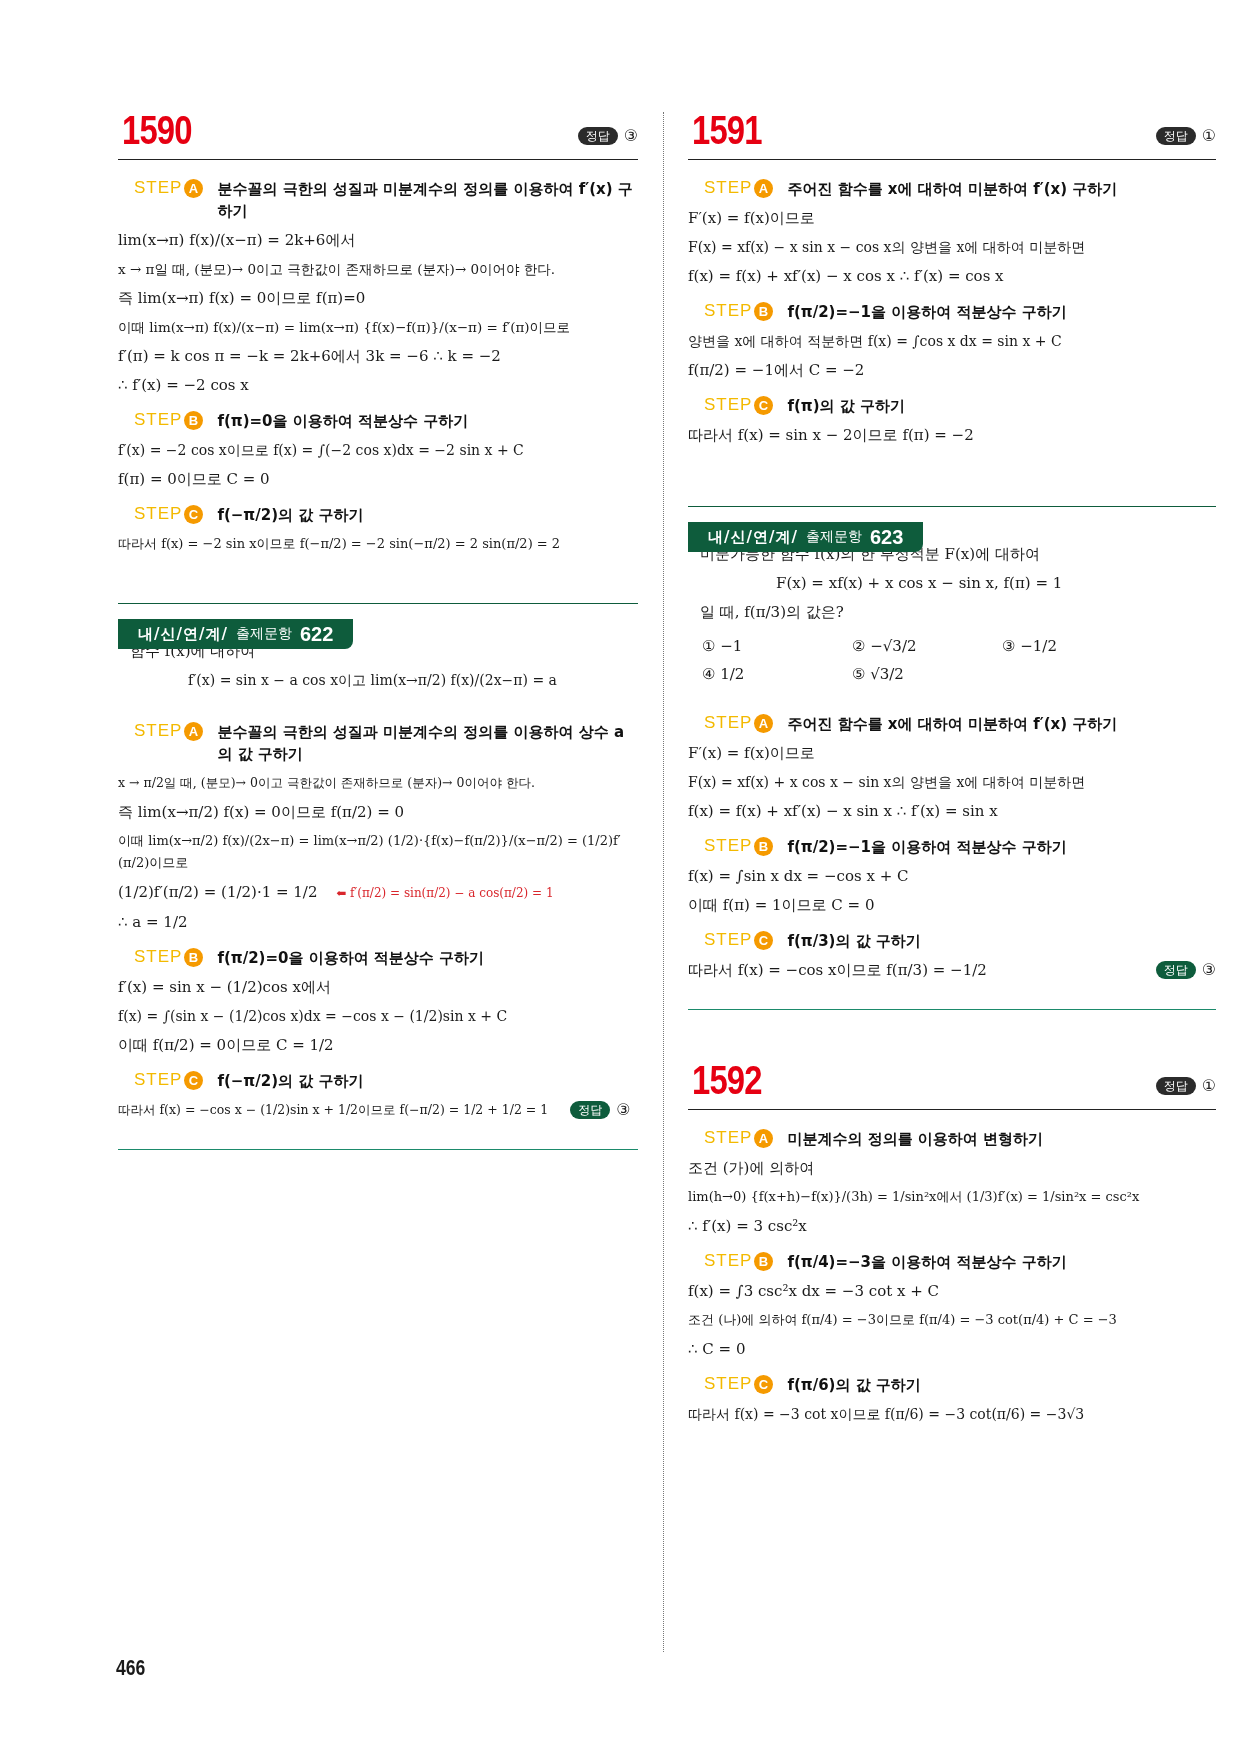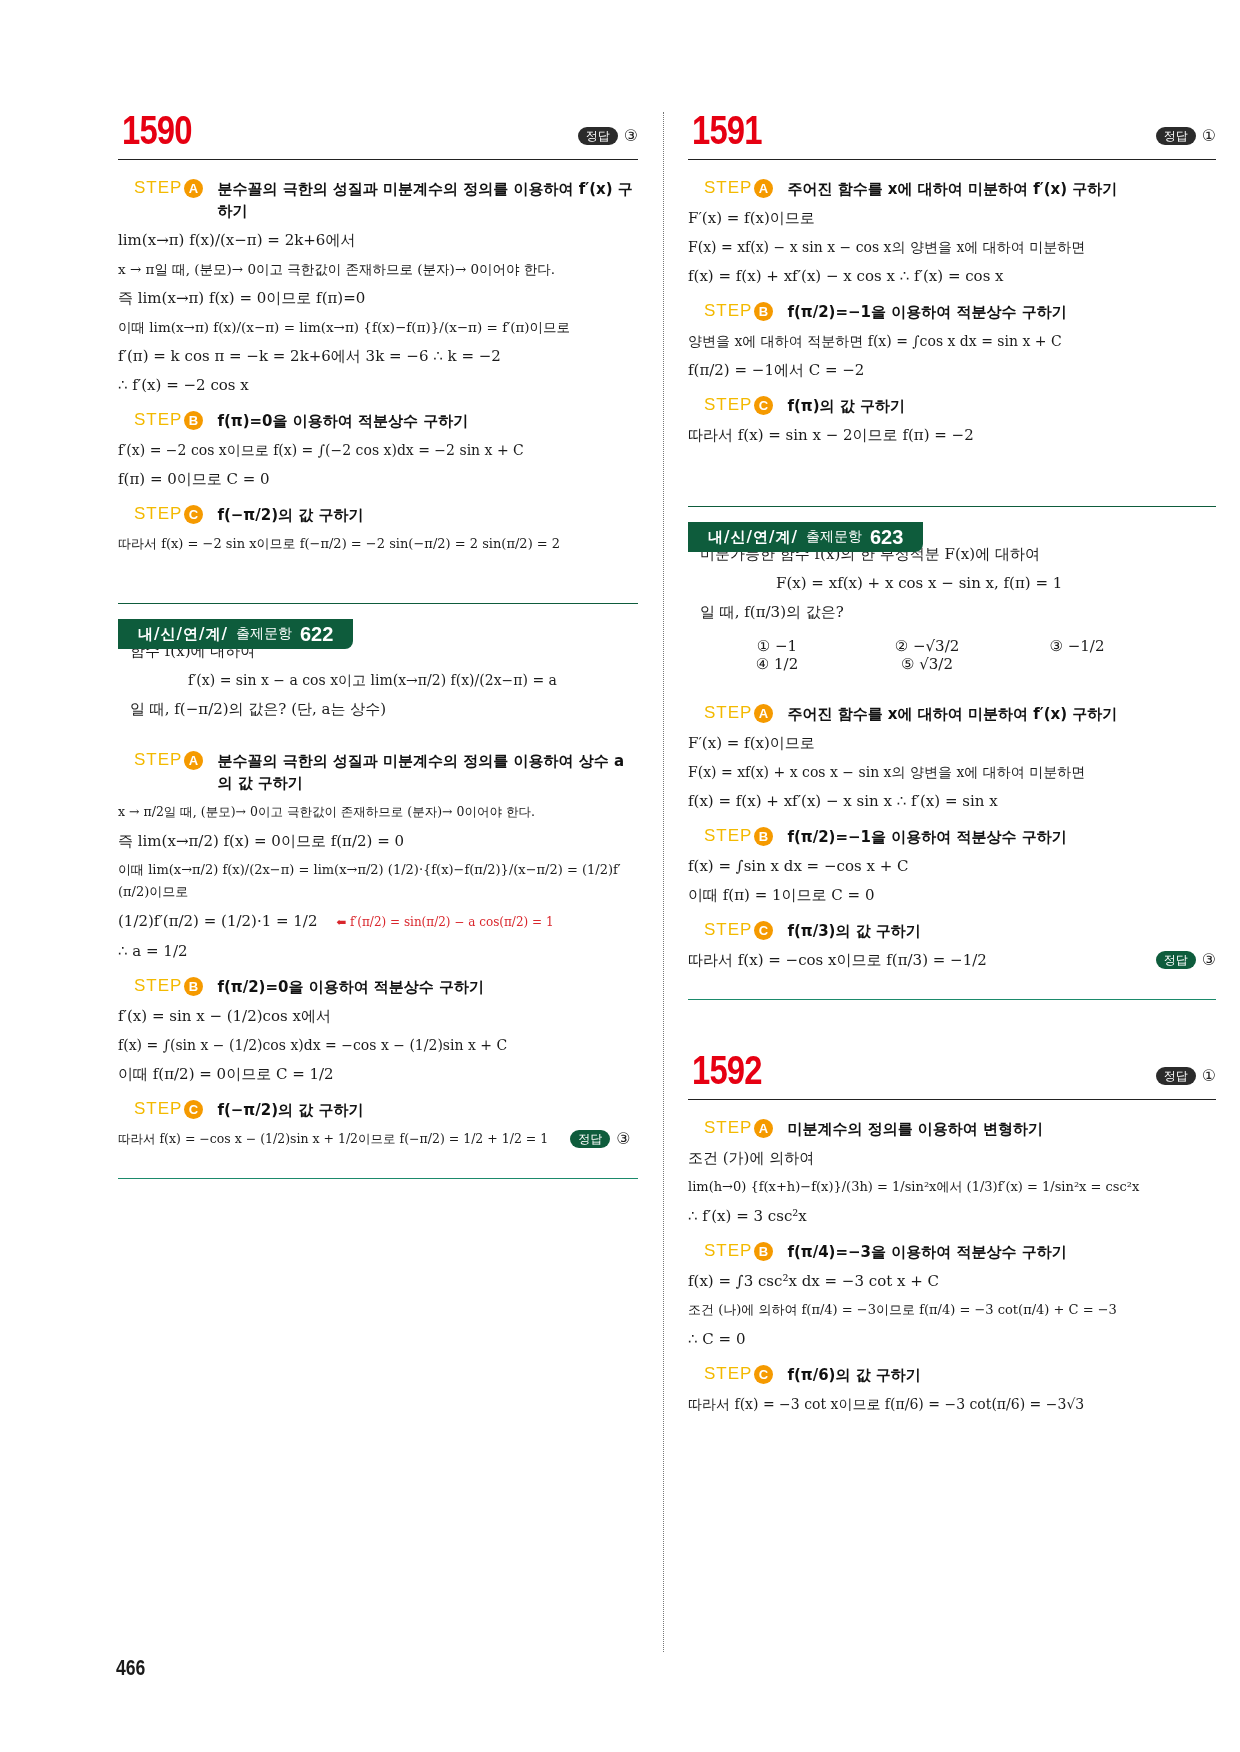--- a/index.html
+++ b/index.html
@@ -27,21 +27,21 @@
   .line.wrap { white-space: normal; }
   .note { color: #d9262c; font-size: 12px; margin-left: 14px; }
 
   .related-head { position: relative; height: 34px; margin-top: 44px; }
   .related-head .rule { position: absolute; left: 0; right: 0; top: 4px; border-top: 1.5px solid #0e5c3c; }
   .related-box { position: absolute; left: 0; top: 4px; height: 30px; padding: 0 20px; background: #0e5c3c; color: #fff; border-radius: 0 0 8px 0; display: flex; align-items: center; gap: 8px; margin-top: 16px; }
   .rb-main { font-weight: bold; font-size: 15px; letter-spacing: 1px; }
   .rb-sub { font-size: 14px; }
   .rb-num { font-weight: bold; font-size: 20px; font-family: "Liberation Sans", sans-serif; }
 
-  .choices { display: grid; grid-template-columns: 150px 150px 150px; margin: 14px 0 8px 14px; font-family: "DejaVu Serif", serif; font-size: 15px; text-align: center; }
+  .choices { display: grid; grid-template-columns: 150px 150px 150px; row-gap: 10px; margin: 14px 0 8px 14px; font-family: "DejaVu Serif", serif; font-size: 15px; }
   .end-rule { border-top: 1.5px solid #1b8a6b; margin-top: 28px; }
   .page-num { position: absolute; left: 116px; top: 1655px; font-family: "Liberation Sans", sans-serif; font-weight: bold; font-size: 22px; transform: scaleX(0.8); transform-origin: left center; }
   .inline-answer { display: inline-flex; align-items: center; gap: 6px; margin-left: 18px; font-family: "DejaVu Sans", sans-serif; font-style: normal; }
   .right-answer { display: flex; justify-content: space-between; align-items: center; }
 </style>
 </head>
 <body>
 
 <div class="divider-v"></div>
 
@@ -94,21 +94,20 @@
     <div class="related-head">
       <div class="rule"></div>
       <div class="related-box">
         <span class="rb-main">내/신/연/계/</span>
         <span class="rb-sub">출제문항</span>
         <span class="rb-num">622</span>
       </div>
     </div>
     <div class="line" style="padding-left:12px">함수 f(x)에 대하여</div>
     <div class="line indent" style="padding-left:70px;font-size:14px">f′(x) = sin x − a cos x이고 lim(x→π/2) f(x)/(2x−π) = a</div>
-    <div class="line" style="padding-left:12px">일 때, f(−π/2)의 값은? (단, a는 상수)</div>
 
     <div class="step" style="margin-top:30px">
       <span class="step-label">
           <span>STEP</span>
           <span class="step-badge">A</span>
         </span>
       <span class="step-title">분수꼴의 극한의 성질과 미분계수의 정의를 이용하여 상수 a의 값 구하기</span>
     </div>
     <div class="line" style="font-size:12.5px">x → π/2일 때, (분모)→ 0이고 극한값이 존재하므로 (분자)→ 0이어야 한다.</div>
     <div class="line">즉 lim(x→π/2) f(x) = 0이므로 f(π/2) = 0</div>

